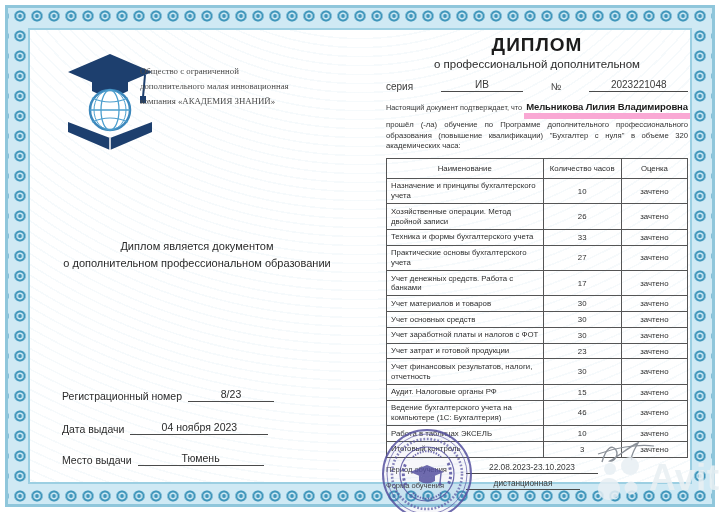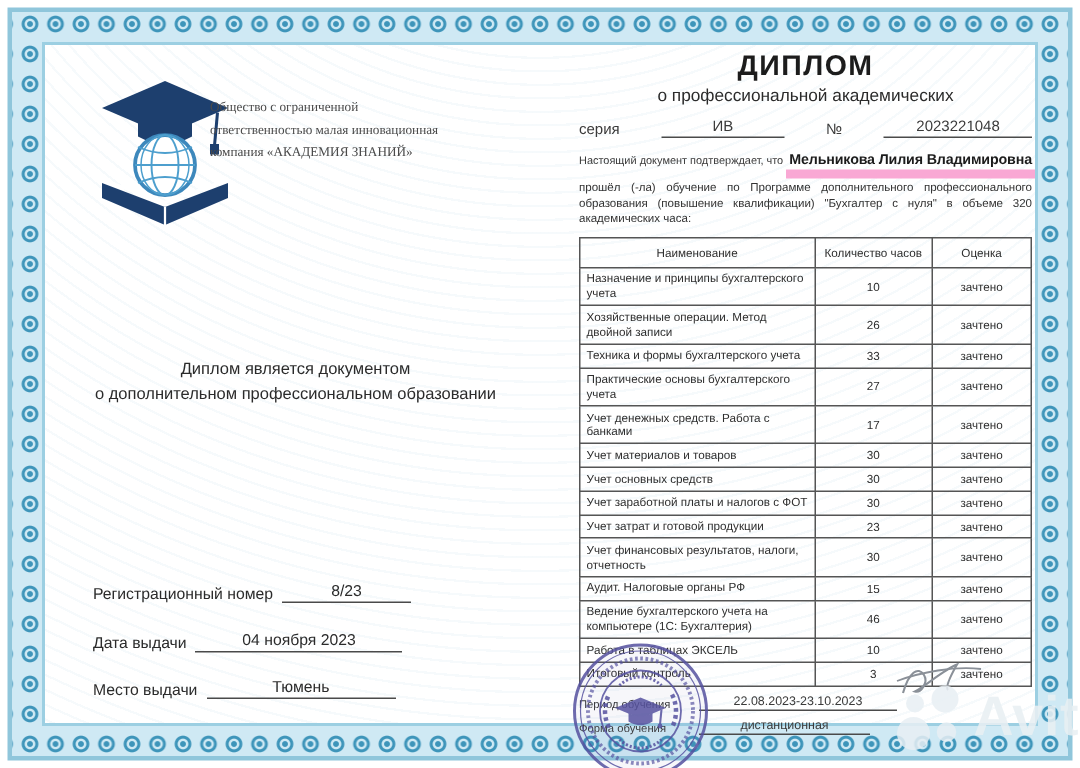--- a/index.html
+++ b/index.html
@@ -82,21 +82,21 @@
       <line x1="30" y1="60" x2="70" y2="60" stroke="#4d9fce" stroke-width="1.3"></line>
       <path d="M32 48 Q50 56 68 48" fill="none" stroke="#4d9fce" stroke-width="1.2"></path>
       <path d="M32 72 Q50 64 68 72" fill="none" stroke="#4d9fce" stroke-width="1.2"></path>
       <path d="M8 72 L50 88 L92 72 L92 82 L50 100 L8 82 Z" fill="#1d3f6e"></path>
       <path d="M14 72 L50 85 L86 72" fill="none" stroke="#ffffff" stroke-width="2"></path>
       <path d="M50 88 L50 100" stroke="#ffffff" stroke-width="1.5"></path>
     </svg>
 
     <div class="issuer">
       <span style="display:block">Общество с ограниченной</span>
-      <span style="display:block">ответственностью малая инновационная</span>
+      <span style="display:block">дополнительного малая инновационная</span>
       <span style="display:block">компания «АКАДЕМИЯ ЗНАНИЙ»</span>
     </div>
 
     <div class="statement">
       <span style="display:block">Диплом является документом</span>
       <span style="display:block">о дополнительном профессиональном образовании</span>
     </div>
 
     <div class="field-row fr-reg">
       <span>Регистрационный номер</span>
@@ -106,21 +106,21 @@
       <span>Дата выдачи</span>
       <span class="ul" style="min-width:130px;margin-left:6px;">04 ноября 2023</span>
     </div>
     <div class="field-row fr-place">
       <span>Место выдачи</span>
       <span class="ul" style="min-width:118px;margin-left:6px;">Тюмень</span>
     </div>
 
     <div class="right">
       <div class="d-title">ДИПЛОМ</div>
-      <div class="d-sub">о профессиональной академических</div>
+      <div class="d-sub">о профессиональной дополнительном</div>
 
       <div class="series-row">
         <span>серия</span>
         <span class="ul sv">ИВ</span>
         <span>№</span>
         <span class="ul nv">2023221048</span>
       </div>
 
       <div class="certify">
         <span>Настоящий документ подтверждает, что</span>

